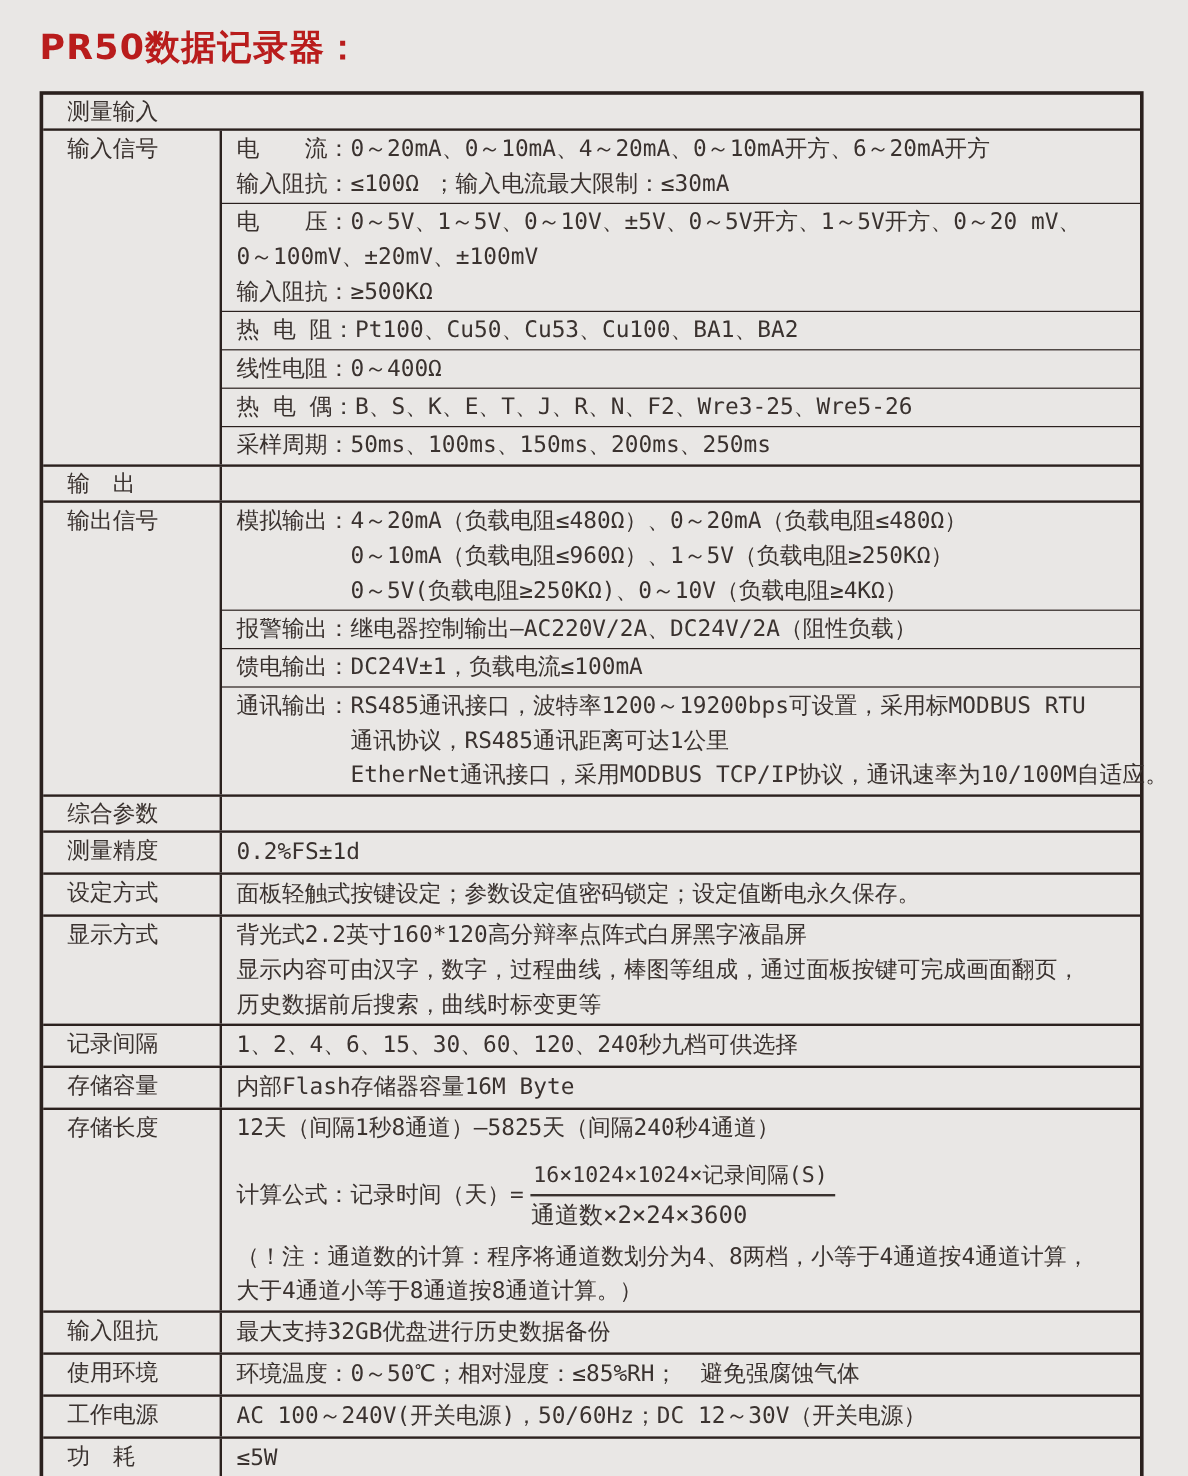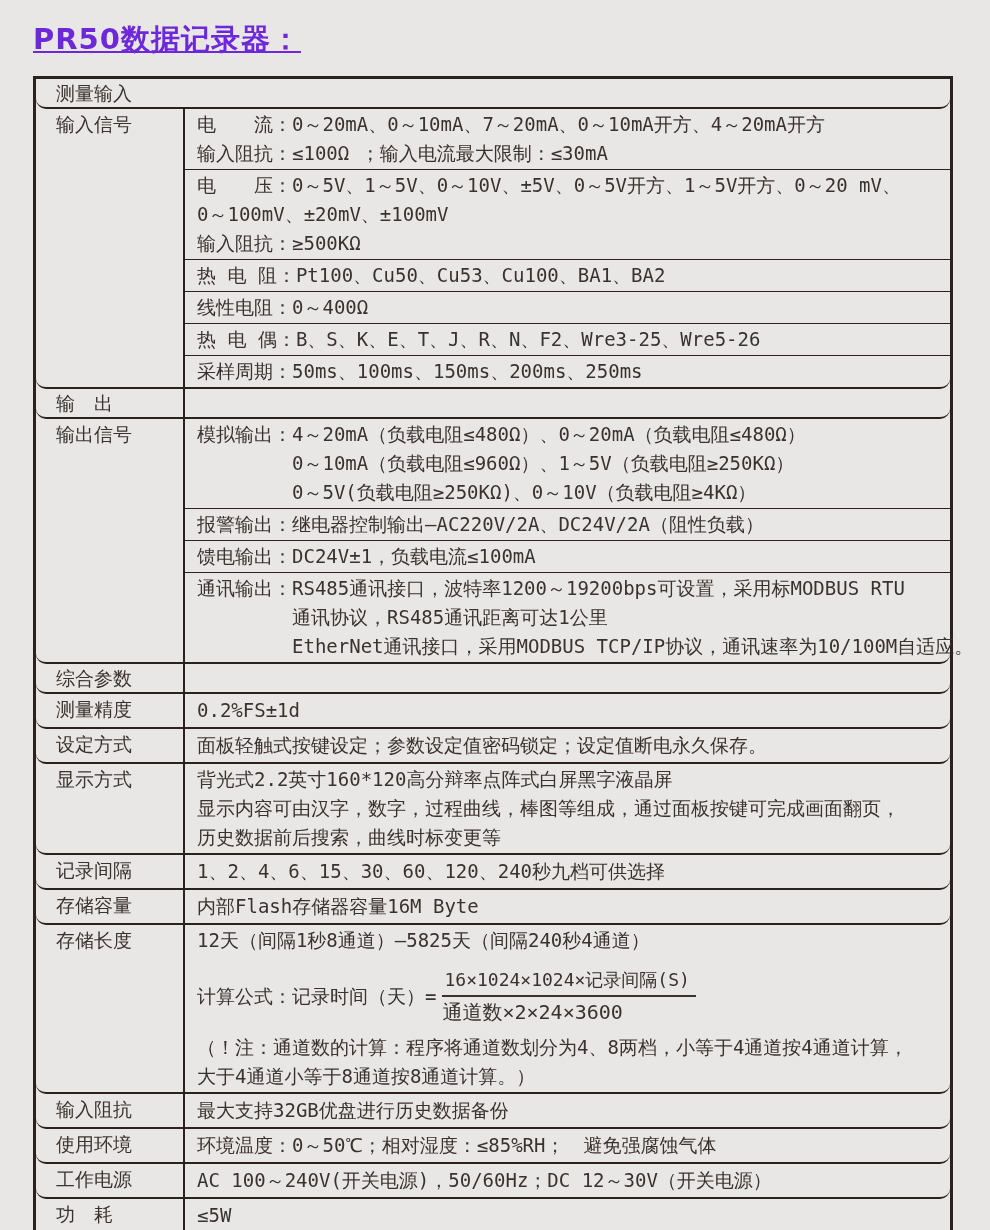--- a/index.html
+++ b/index.html
@@ -6,32 +6,31 @@
   body{
     width:990px;height:1230px;
     background:#e9e7e5;
     font-family:"DejaVu Sans Mono","Liberation Sans",sans-serif;
     color:#3a322f;
     position:relative;
     overflow:hidden;
   }
   .page-title{
     position:absolute;left:33px;top:20px;
-    font-size:29px;font-weight:600;color:#6d28d9;
+    font-size:29px;font-weight:600;color:#b91c1c;
     letter-spacing:1px;
     font-family:"DejaVu Sans","Liberation Sans",sans-serif;
-    text-decoration:underline;
   }
   .spec-table{
     position:absolute;left:33px;top:76px;width:920px;
     border:3px solid #2b211e;
     box-sizing:border-box;
     background:#e9e7e5;
   }
-  .row{display:flex;border-bottom:2px solid #2b211e;border-radius:10px;}
+  .row{display:flex;border-bottom:2px solid #2b211e;}
   .row:last-child{border-bottom:none;}
   .label{
     width:149px;flex-shrink:0;box-sizing:border-box;
     padding-left:20px;font-size:19px;line-height:31px;
     border-right:2px solid #2b211e;
     white-space:nowrap;
   }
   .label.full{width:100%;border-right:none;}
   .content-col{flex:1;display:flex;flex-direction:column;min-width:0;}
   .subcell{border-bottom:1px solid #2b211e;padding:1px 0 1px 12px;}
@@ -57,21 +56,21 @@
 <div class="spec-table">
 
   <div class="row section-row">
     <div class="label full">测量输入</div>
   </div>
 
   <div class="row">
     <div class="label">输入信号</div>
     <div class="content-col">
       <div class="subcell">
-        <div class="line">电　　流：0～20mA、0～10mA、7～20mA、0～10mA开方、4～20mA开方</div>
+        <div class="line">电　　流：0～20mA、0～10mA、4～20mA、0～10mA开方、6～20mA开方</div>
         <div class="line">输入阻抗：≤100Ω ；输入电流最大限制：≤30mA</div>
       </div>
       <div class="subcell">
         <div class="line">电　　压：0～5V、1～5V、0～10V、±5V、0～5V开方、1～5V开方、0～20 mV、</div>
         <div class="line">0～100mV、±20mV、±100mV</div>
         <div class="line">输入阻抗：≥500KΩ</div>
       </div>
       <div class="subcell">
         <div class="line">热 电 阻：Pt100、Cu50、Cu53、Cu100、BA1、BA2</div>
       </div>

